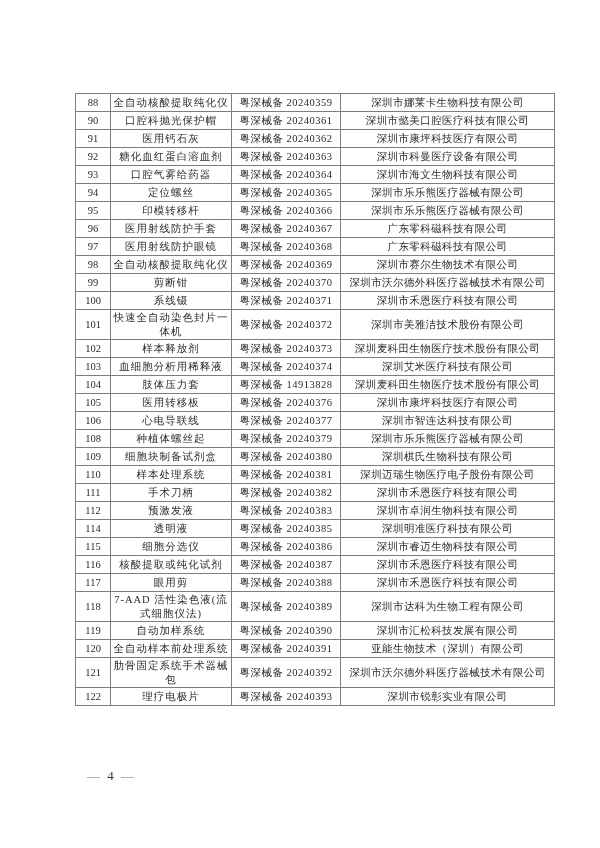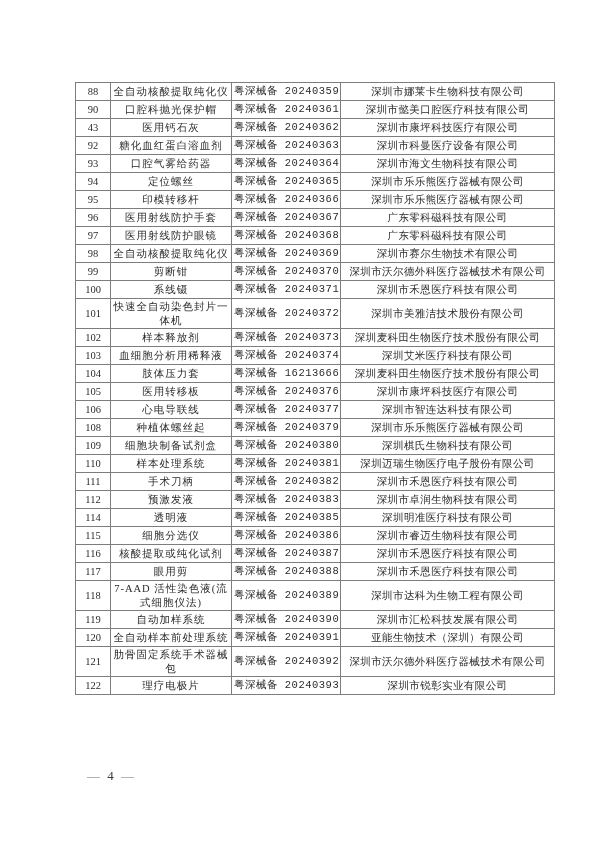--- a/index.html
+++ b/index.html
@@ -12,21 +12,21 @@
     width: 600px;
     height: 848px;
     background: #ffffff;
     overflow: hidden;
     font-family: "Liberation Serif", "DejaVu Serif", serif;
     color: #2b2b2b;
   }
   table.device-table {
     position: absolute;
     left: 75px;
-    top: 82px;
+    top: 93px;
     width: 459px;
     border-collapse: collapse;
     table-layout: fixed;
   }
   table.device-table td {
     border: 1px solid #7d7d7d;
     font-size: 10.5px;
     line-height: 13.5px;
     padding: 1px 2px;
     text-align: center;
@@ -40,21 +40,20 @@
     letter-spacing: 0;
   }
   td.c-product {
     width: 116px;
     letter-spacing: 1px;
   }
   td.c-reg {
     width: 104px;
     letter-spacing: 0.5px;
     white-space: nowrap;
-    font-family: Liberation Mono, monospace;
   }
   td.c-company {
     width: 209px;
     letter-spacing: 0.4px;
     margin-top: 44px;
   }
   .page-number {
     position: absolute;
     left: 87px;
     top: 768px;
@@ -82,21 +81,21 @@
 
 
   <tr>
     <td class="c-no">90</td>
     <td class="c-product">口腔科抛光保护帽</td>
     <td class="c-reg">粤深械备 20240361</td>
     <td class="c-company">深圳市懿美口腔医疗科技有限公司</td>
   </tr>
 
   <tr>
-    <td class="c-no">43</td>
+    <td class="c-no">91</td>
     <td class="c-product">医用钙石灰</td>
     <td class="c-reg">粤深械备 20240362</td>
     <td class="c-company">深圳市康坪科技医疗有限公司</td>
   </tr>
 
   <tr>
     <td class="c-no">92</td>
     <td class="c-product">糖化血红蛋白溶血剂</td>
     <td class="c-reg">粤深械备 20240363</td>
     <td class="c-company">深圳市科曼医疗设备有限公司</td>
@@ -175,21 +174,21 @@
   <tr>
     <td class="c-no">103</td>
     <td class="c-product">血细胞分析用稀释液</td>
     <td class="c-reg">粤深械备 20240374</td>
     <td class="c-company">深圳艾米医疗科技有限公司</td>
   </tr>
 
   <tr>
     <td class="c-no">104</td>
     <td class="c-product">肢体压力套</td>
-    <td class="c-reg">粤深械备 16213666</td>
+    <td class="c-reg">粤深械备 14913828</td>
     <td class="c-company">深圳麦科田生物医疗技术股份有限公司</td>
   </tr>
 
   <tr>
     <td class="c-no">105</td>
     <td class="c-product">医用转移板</td>
     <td class="c-reg">粤深械备 20240376</td>
     <td class="c-company">深圳市康坪科技医疗有限公司</td>
   </tr>
 

